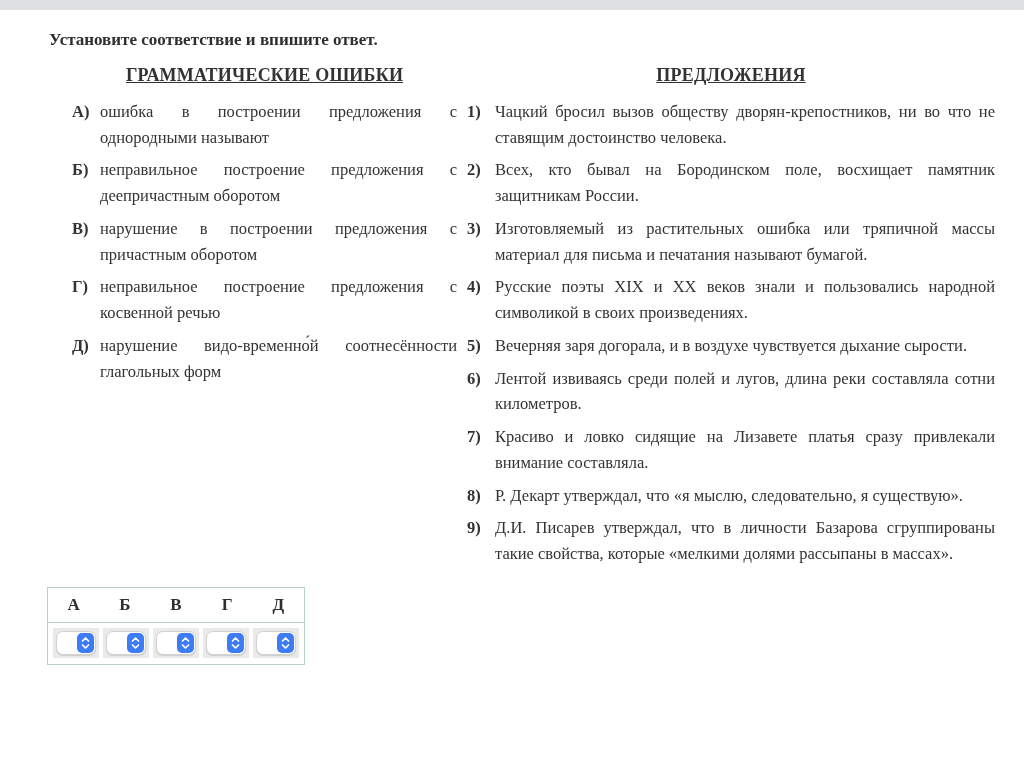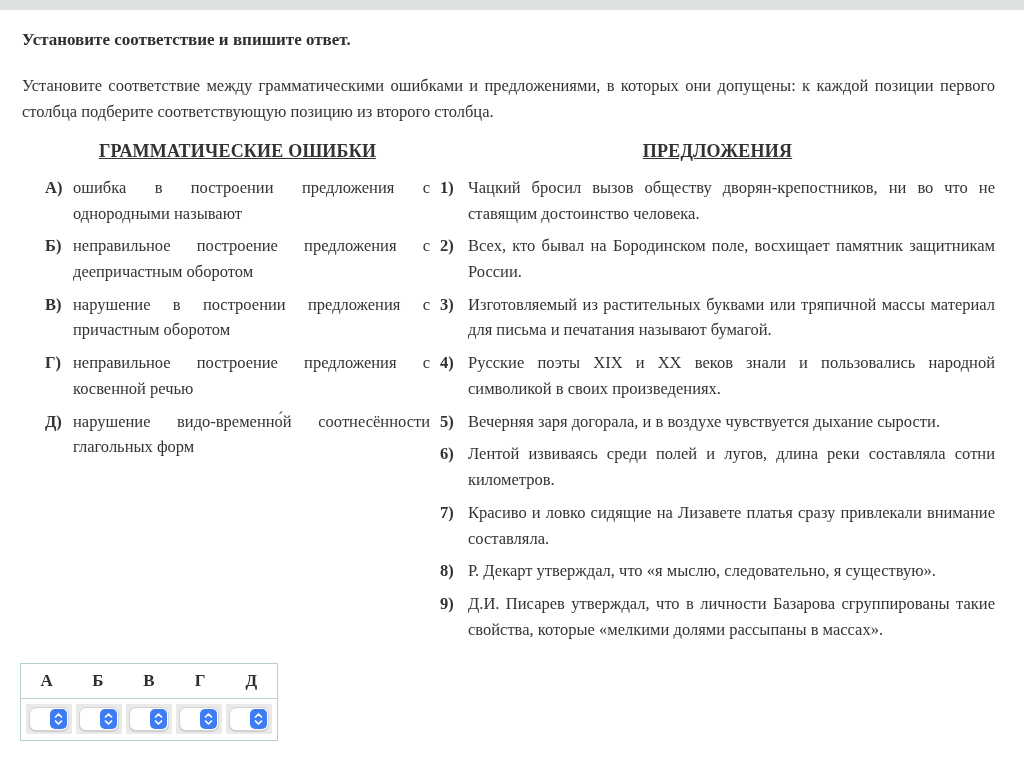--- a/index.html
+++ b/index.html
@@ -3,21 +3,21 @@
 <meta charset="utf-8">
 <style>
   * { margin:0; padding:0; box-sizing:border-box; }
   html,body { background:#ffffff; }
   body {
     width:1024px; height:773px; overflow:hidden;
     font-family:"Liberation Serif","DejaVu Serif",serif;
     color:#333333;
   }
   .topbar { height:10px; background:#dee1e1; width:100%; }
-  .content { padding:0 29px 0 22px; }
+  .content { padding:0 29px 0 22px;margin-left:27px; }
 
   .page-title {
     margin-top:20px;
     font-size:17px; font-weight:bold; color:#2f2f2f;
   }
   .instruction {
     margin-top:23px;
     font-size:16.5px; line-height:1.6;
     text-align:justify;
   }
@@ -102,21 +102,20 @@
 </style>
 </head>
 <body>
 
 <div class="topbar"></div>
 
 <div class="content">
 
   <div class="page-title">Установите соответствие и впишите ответ.</div>
 
-  <p class="instruction">Установите соответствие между грамматическими ошибками и предложениями, в которых они допущены: к каждой позиции первого столбца подберите соответствующую позицию из второго столбца.</p>
 
   <div class="columns">
 
     <div class="col-left">
       <div class="col-header">ГРАММАТИЧЕСКИЕ ОШИБКИ</div>
 
       <div class="match-item">
         <span class="match-label">А)</span>
         <span class="match-text">ошибка в построении предложения с однородными называют</span>
       </div>
@@ -144,21 +143,21 @@
       <div class="match-item">
         <span class="match-label">1)</span>
         <span class="match-text">Чацкий бросил вызов обществу дворян-крепостников, ни во что не ставящим достоинство человека.</span>
       </div>
       <div class="match-item">
         <span class="match-label">2)</span>
         <span class="match-text">Всех, кто бывал на Бородинском поле, восхищает памятник защитникам России.</span>
       </div>
       <div class="match-item">
         <span class="match-label">3)</span>
-        <span class="match-text">Изготовляемый из растительных буквами или тряпичной массы материал для письма и печатания называют бумагой.</span>
+        <span class="match-text">Изготовляемый из растительных ошибка или тряпичной массы материал для письма и печатания называют бумагой.</span>
       </div>
       <div class="match-item">
         <span class="match-label">4)</span>
         <span class="match-text">Русские поэты XIX и XX веков знали и пользовались народной символикой в своих произведениях.</span>
       </div>
       <div class="match-item">
         <span class="match-label">5)</span>
         <span class="match-text">Вечерняя заря догорала, и в воздухе чувствуется дыхание сырости.</span>
       </div>
       <div class="match-item">

